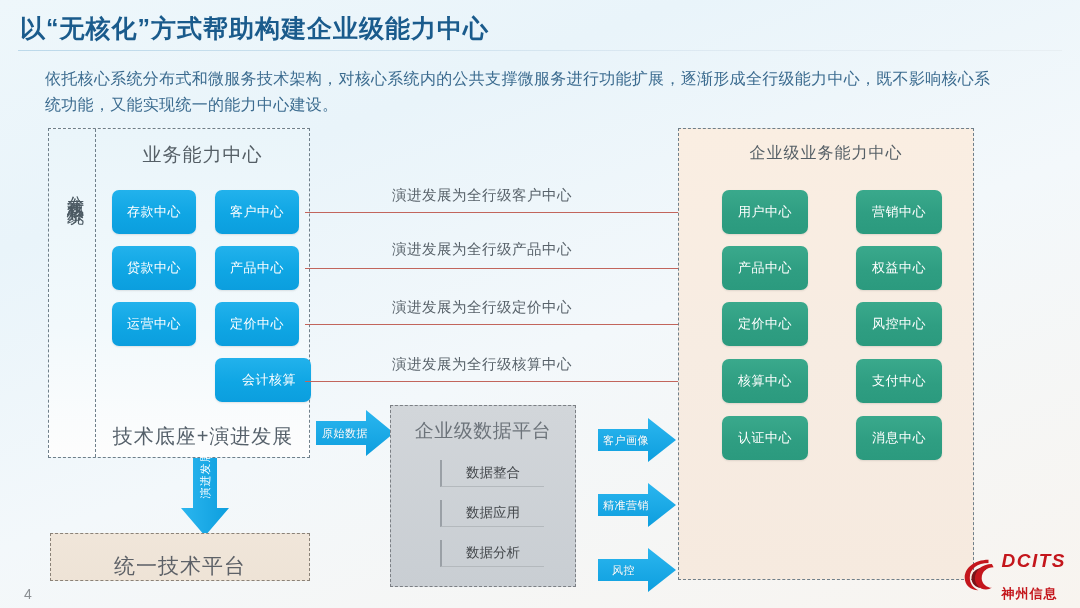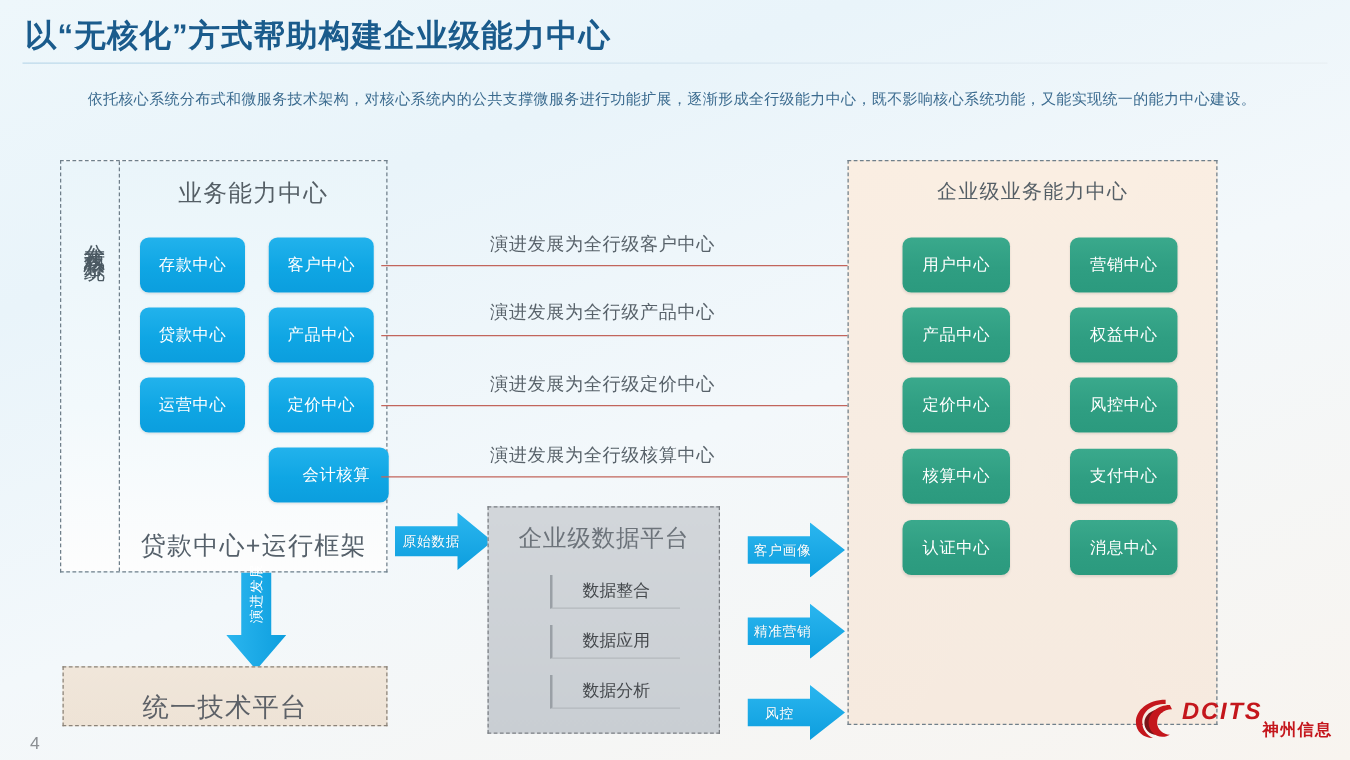--- a/index.html
+++ b/index.html
@@ -18,21 +18,21 @@
     position:absolute;left:20px;top:12px;
     font-size:25px;font-weight:bold;color:#1a5b8c;
     letter-spacing:1px;white-space:nowrap;
   }
   .title-rule{
     position:absolute;left:18px;top:50px;width:1044px;height:1px;
     background:linear-gradient(90deg,#bcd9ea,#dfeaf2 70%,#e8eff3);
   }
   .subtitle{
     position:absolute;left:45px;top:66px;width:960px;
-    font-size:12px;color:#3b6b8f;line-height:26px;letter-spacing:.3px;text-align:right;
+    font-size:16px;color:#3b6b8f;line-height:26px;letter-spacing:.3px;
   }
   
   .frame-core{
     position:absolute;left:48px;top:128px;width:262px;height:330px;
     border:1.4px dashed #6f7f8a;box-sizing:border-box;
     background:linear-gradient(180deg,#eaf5fa 0%,#f2f9fc 60%,#fdfdfd 100%);
   }
   .core-label{
     position:absolute;left:52px;top:182px;width:38px;
     font-size:17px;color:#4c5a63;line-height:29px;text-align:center;
@@ -128,21 +128,21 @@
   .arrow-label-v{
     position:absolute;color:#ffffff;font-size:11px;letter-spacing:1px;
     white-space:nowrap;transform-origin:center center;
   }
   
   .logo{
     position:absolute;right:14px;bottom:10px;height:46px;
     display:flex;align-items:center;gap:5px;
   }
   .logo-mark{width:34px;height:36px;}
-  .logo-text{display:flex;flex-direction:row;line-height:1;}
+  .logo-text{display:flex;flex-direction:column;line-height:1;}
   .logo-en{font-size:19px;font-weight:bold;color:#c4161c;letter-spacing:1.5px;font-style:italic;}
   .logo-cn{font-size:13px;font-weight:bold;color:#c4161c;letter-spacing:1px;margin-top:17px;}
   .pagenum{
     position:absolute;left:24px;bottom:6px;
     font-size:14px;color:#8b8f93;
   }
 </style>
 </head>
 <body>
 
@@ -173,21 +173,21 @@
   <div class="bluebox" style="left:215px;top:246px;">
     <span>产品中心</span>
   </div>
   <div class="bluebox" style="left:215px;top:302px;">
     <span>定价中心</span>
   </div>
   <div class="bluebox" style="left:215px;top:358px;padding-left:12px;">
     <span>会计核算</span>
   </div>
 
-  <div class="techbase">贷款中心+运行框架</div>
+  <div class="techbase">技术底座+演进发展</div>
 
   <div class="evo-line" style="left:305px;top:212px;width:414px;"></div>
   <div class="evo-head" style="left:718px;top:208px;"></div>
   <div class="evo-label" style="left:392px;top:186px;">演进发展为全行级客户中心</div>
 
   <div class="evo-line" style="left:305px;top:268px;width:414px;"></div>
   <div class="evo-head" style="left:718px;top:264px;"></div>
   <div class="evo-label" style="left:392px;top:240px;">演进发展为全行级产品中心</div>
 
   <div class="evo-line" style="left:305px;top:324px;width:414px;"></div>

